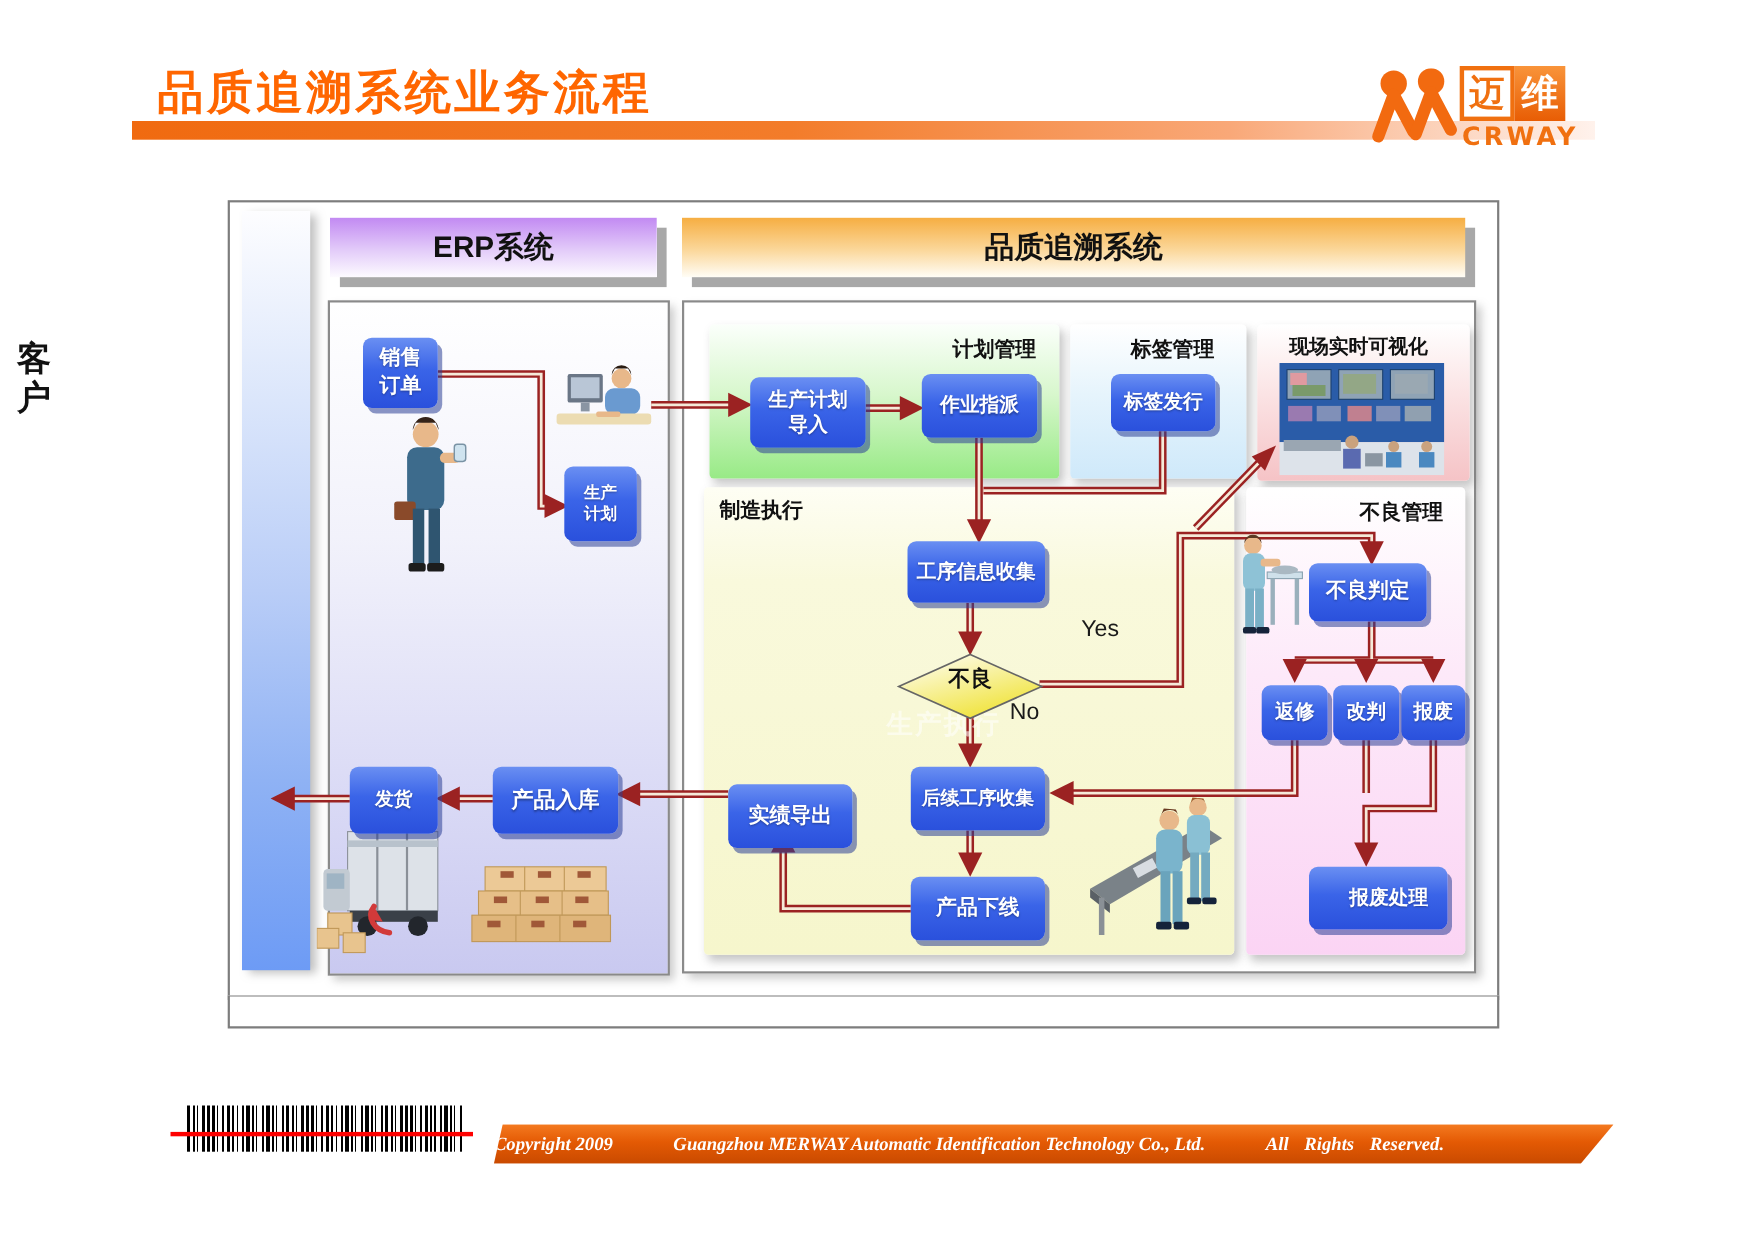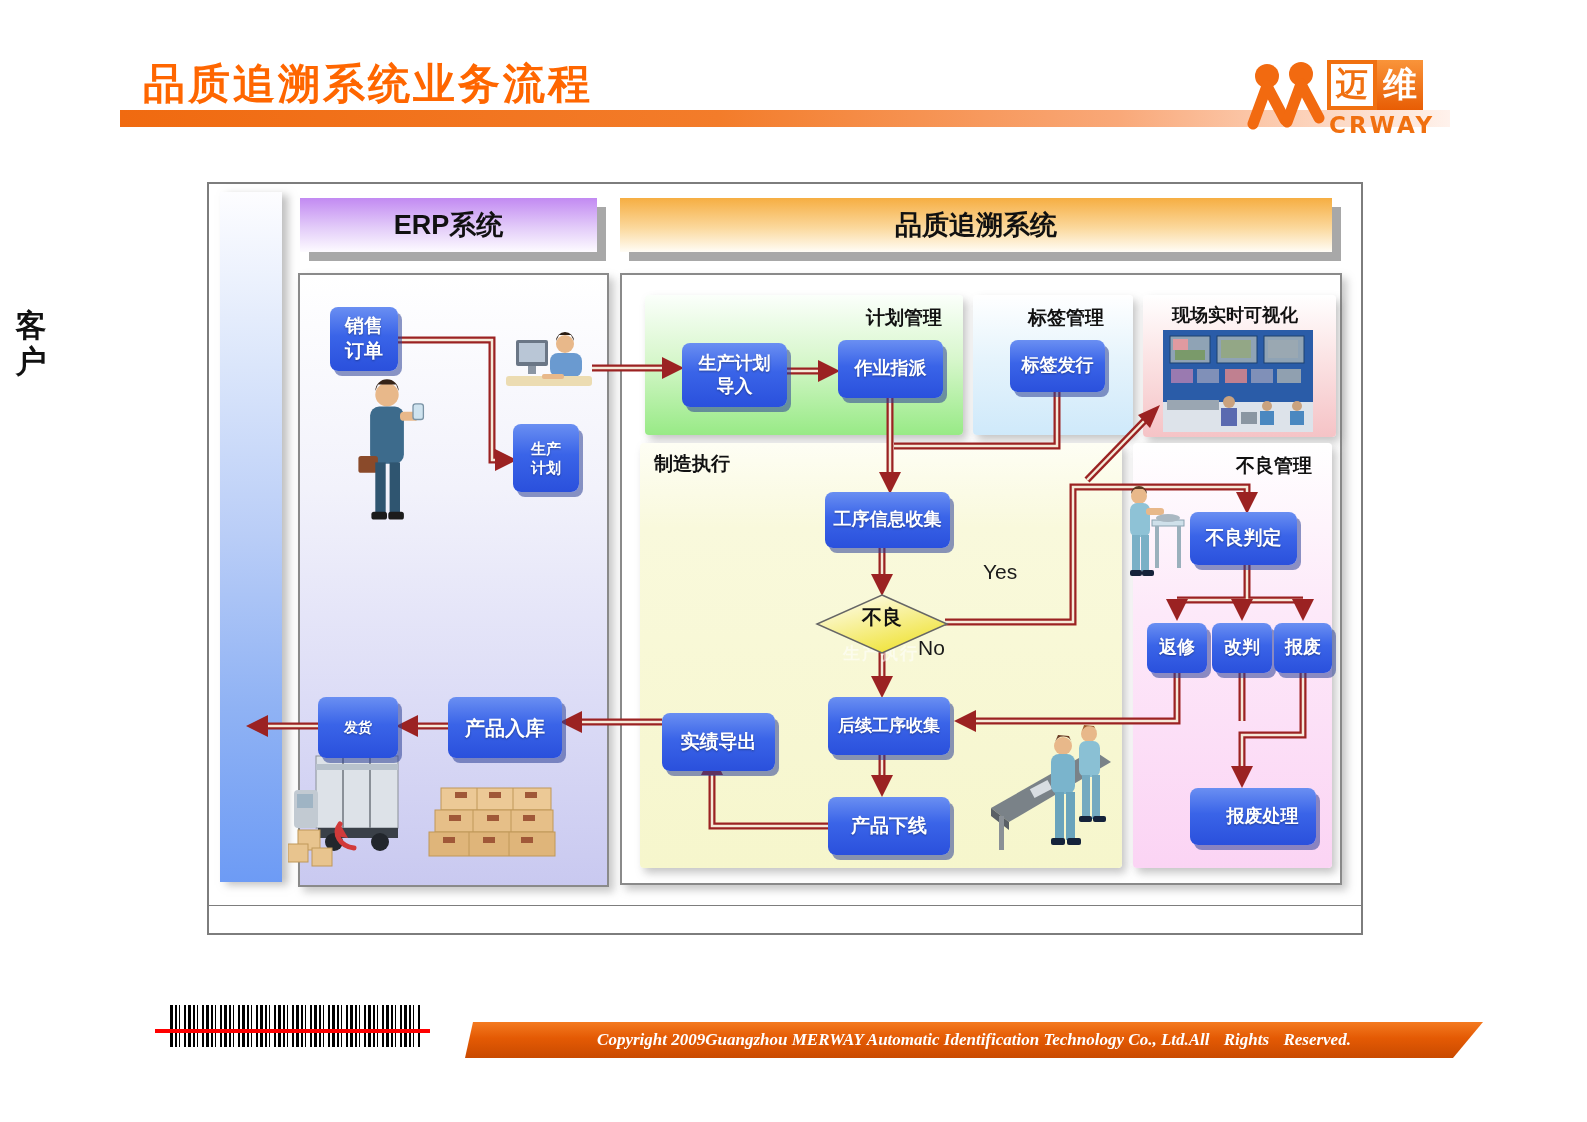--- a/index.html
+++ b/index.html
@@ -62,35 +62,35 @@
   .node{position:absolute;display:flex;align-items:center;justify-content:center;text-align:center;
     color:#fff;font-weight:bold;white-space:pre-line;line-height:1.3;border-radius:8px;
     background:linear-gradient(180deg,#6a8ff2 0%,#3a64e8 45%,#2a50dc 100%);
     box-shadow:4px 5px 0 rgba(43,63,150,.55);text-shadow:0 1px 2px rgba(0,0,0,.35);z-index:30;}
 
   
   .diamond-wrap{position:absolute;left:815px;top:593px;width:134px;height:62px;z-index:25;}
   .diamond-label{position:absolute;left:815px;top:604px;width:134px;text-align:center;
     font-size:20px;font-weight:bold;color:#111;z-index:26;}
   .flow-text{position:absolute;font-size:21px;color:#1a1a1a;z-index:26;}
-  .watermark{position:absolute;left:843px;top:642px;font-size:17px;color:rgba(255,255,255,.55);
+  .watermark{position:absolute;left:806px;top:642px;font-size:24px;color:rgba(255,255,255,.55);
     font-weight:bold;z-index:24;letter-spacing:2px;}
 
   .arrows{position:absolute;left:0;top:0;width:1587px;height:1122px;z-index:20;pointer-events:none;}
   .clip{position:absolute;z-index:22;}
 
   
   .barcode{position:absolute;left:170px;top:1005px;width:250px;height:42px;
     background:repeating-linear-gradient(90deg,#000 0 3px,#fff 3px 5px,#000 5px 7px,#fff 7px 9px,#000 9px 10px,#fff 10px 14px,#000 14px 16px,#fff 16px 18px);}
   .scanline{position:absolute;left:155px;top:1029px;width:275px;height:4px;background:#ff0000;z-index:5;}
-  .banner{position:absolute;left:465px;top:1022px;width:1018px;height:36px;
+  .banner{position:absolute;left:449px;top:1022px;width:1018px;height:36px;
     background:linear-gradient(180deg,#f5únt7a20 0%,#e45a04 45%,#c94a00 100%);
     background:linear-gradient(180deg,#f47a20 0%,#e45a04 45%,#c94a00 100%);
     clip-path:polygon(8px 0,100% 0,calc(100% - 30px) 100%,0 100%);
-    display:flex;align-items:center;justify-content:center;
+    display:flex;align-items:center;justify-content:flex-start;gap:55px;
     color:#fff;font-style:italic;font-weight:bold;font-size:17px;
     font-family:"Liberation Serif","DejaVu Serif",serif;}
   .banner .wide{word-spacing:10px;}
 </style>
 </head>
 <body>
 
 <div class="stage">
 
   <div class="page-title">品质追溯系统业务流程</div>
@@ -324,21 +324,21 @@
   </svg>
   <div class="watermark">生产执行</div>
   <div class="diamond-label">不良</div>
   <div class="flow-text" style="left:983px;top:560px;">Yes</div>
   <div class="flow-text" style="left:918px;top:636px;">No</div>
 
   <div class="node" style="left:330px;top:307px;width:68px;height:64px;font-size:19px;">销售
 订单</div>
   <div class="node" style="left:513px;top:424px;width:66px;height:68px;font-size:15px;">生产
 计划</div>
-  <div class="node" style="left:318px;top:697px;width:80px;height:61px;font-size:14px;">发货</div>
+  <div class="node" style="left:318px;top:697px;width:80px;height:61px;font-size:17px;">发货</div>
   <div class="node" style="left:448px;top:697px;width:114px;height:61px;font-size:20px;">产品入库</div>
 
   <div class="node" style="left:682px;top:343px;width:105px;height:64px;font-size:18px;">生产计划
 导入</div>
   <div class="node" style="left:838px;top:340px;width:105px;height:58px;font-size:18px;">作业指派</div>
   <div class="node" style="left:1010px;top:340px;width:95px;height:52px;font-size:18px;">标签发行</div>
 
   <div class="node" style="left:825px;top:492px;width:125px;height:56px;font-size:18px;">工序信息收集</div>
   <div class="node" style="left:828px;top:697px;width:122px;height:58px;font-size:17px;">后续工序收集</div>
   <div class="node" style="left:662px;top:695px;width:113px;height:58px;font-size:19px;margin-top:18px;">实绩导出</div>

